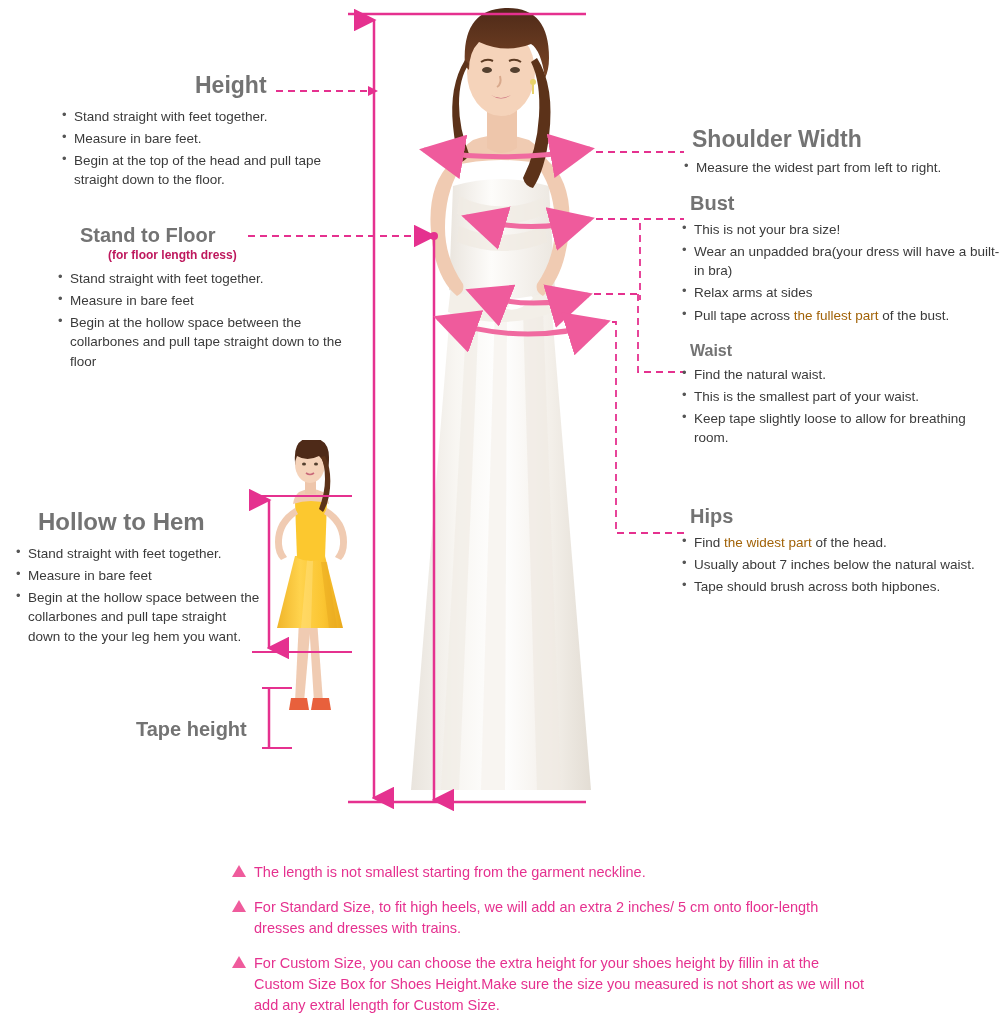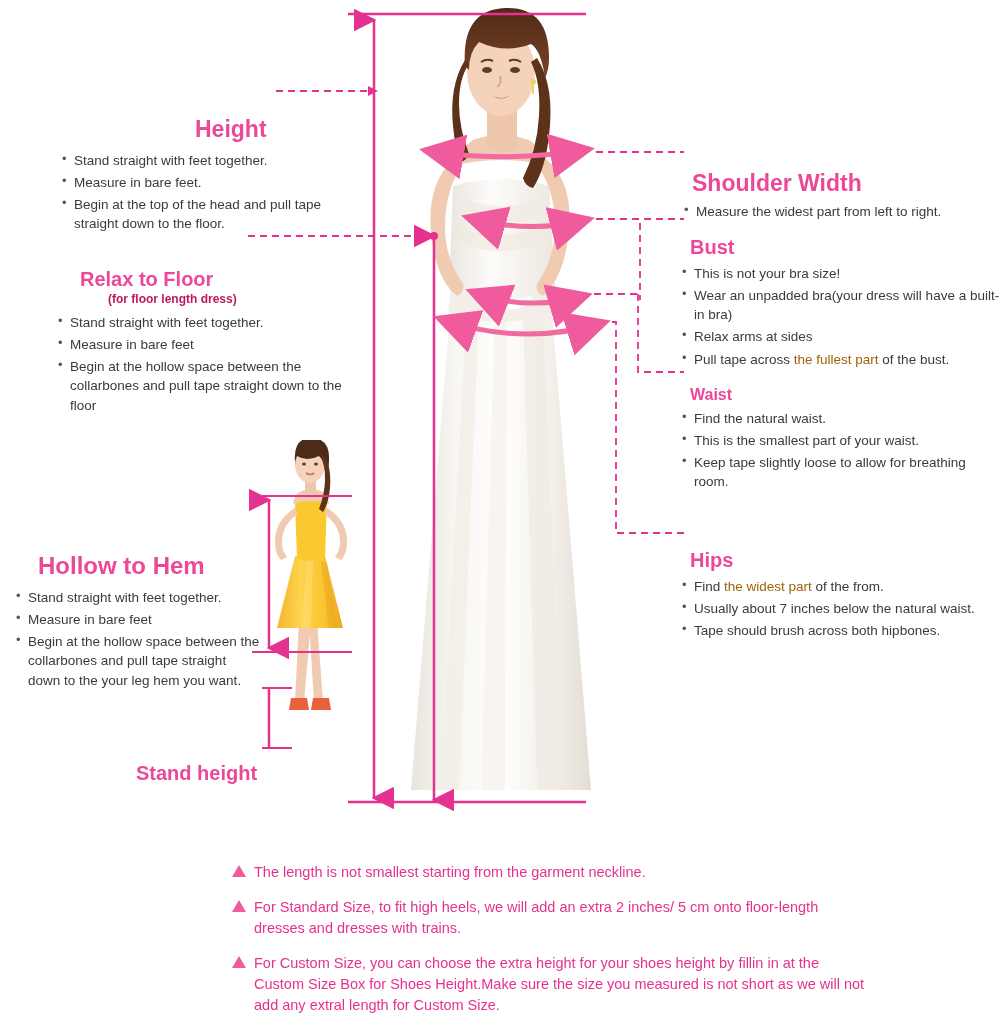--- a/index.html
+++ b/index.html
@@ -18,24 +18,23 @@
     position: absolute;
     left: 0; top: 0;
     width: 1000px;
     height: 1024px;
   }
 
   
   .block { position: absolute; }
   .heading {
     font-weight: bold;
-    color: #ec4899;
+    color: #737373;
     font-family: "Liberation Sans", sans-serif;
     white-space: nowrap;
-    margin-top: 44px;
   }
   .subheading {
     color: #be185d;
     font-weight: bold;
     font-size: 12px;
     white-space: nowrap;
   }
   ul.bullets {
     list-style: none;
     margin: 0;
@@ -257,40 +256,40 @@
   <div class="block" style="left:60px; top:72px; width:300px;">
     <div class="heading" style="font-size:23px; margin-left:135px;">Height</div>
     <ul class="bullets" style="margin-top:8px;">
       <li>Stand straight with feet together.</li>
       <li>Measure in bare feet.</li>
       <li>Begin at the top of the head and pull tape straight down to the floor.</li>
     </ul>
   </div>
 
   <div class="block" style="left:48px; top:224px; width:305px;">
-    <div class="heading" style="font-size:20px; margin-left:32px;">Relax to Floor</div>
+    <div class="heading" style="font-size:20px; margin-left:32px;">Stand to Floor</div>
     <div class="subheading" style="margin-left:60px; margin-top:1px;">(for floor length dress)</div>
     <ul class="bullets" style="margin-top:7px; margin-left:8px;">
       <li>Stand straight with feet together.</li>
       <li>Measure in bare feet</li>
       <li>Begin at the hollow space between the collarbones and pull tape straight down to the floor</li>
     </ul>
   </div>
 
   <div class="block" style="left:14px; top:508px; width:248px;">
     <div class="heading" style="font-size:24px; margin-left:24px;">Hollow to Hem</div>
     <ul class="bullets" style="margin-top:8px;">
       <li>Stand straight with feet together.</li>
       <li>Measure in bare feet</li>
       <li>Begin at the hollow space between the collarbones and pull tape straight down to the your leg hem  you want.</li>
     </ul>
   </div>
 
   <div class="block" style="left:136px; top:718px;">
-    <div class="heading" style="font-size:20px;">Stand height</div>
+    <div class="heading" style="font-size:20px;">Tape height</div>
   </div>
 
   <div class="block" style="left:692px; top:126px; width:300px;">
     <div class="heading" style="font-size:23px;">Shoulder Width</div>
     <ul class="bullets" style="margin-top:5px; margin-left:-10px;">
       <li>Measure the widest part from left to right.</li>
     </ul>
   </div>
 
   <div class="block" style="left:690px; top:192px; width:310px;">
@@ -308,21 +307,21 @@
     <ul class="bullets" style="margin-top:5px; margin-left:-10px;">
       <li>Find the natural waist.</li>
       <li>This is the smallest part of your waist.</li>
       <li>Keep tape slightly loose to allow for breathing room.</li>
     </ul>
   </div>
 
   <div class="block" style="left:690px; top:505px; width:300px;">
     <div class="heading" style="font-size:20px;">Hips</div>
     <ul class="bullets" style="margin-top:5px; margin-left:-10px;">
-      <li><span>Find </span><span class="pink-em">the widest part</span><span> of the from.</span></li>
+      <li><span>Find </span><span class="pink-em">the widest part</span><span> of the head.</span></li>
       <li>Usually about 7 inches below the natural waist.</li>
       <li>Tape should brush across both hipbones.</li>
     </ul>
   </div>
 
   <div class="footer-notes">
     <div class="note">
       <span class="tri"></span>
       <span>The length is not smallest starting from the garment neckline.</span>
     </div>

